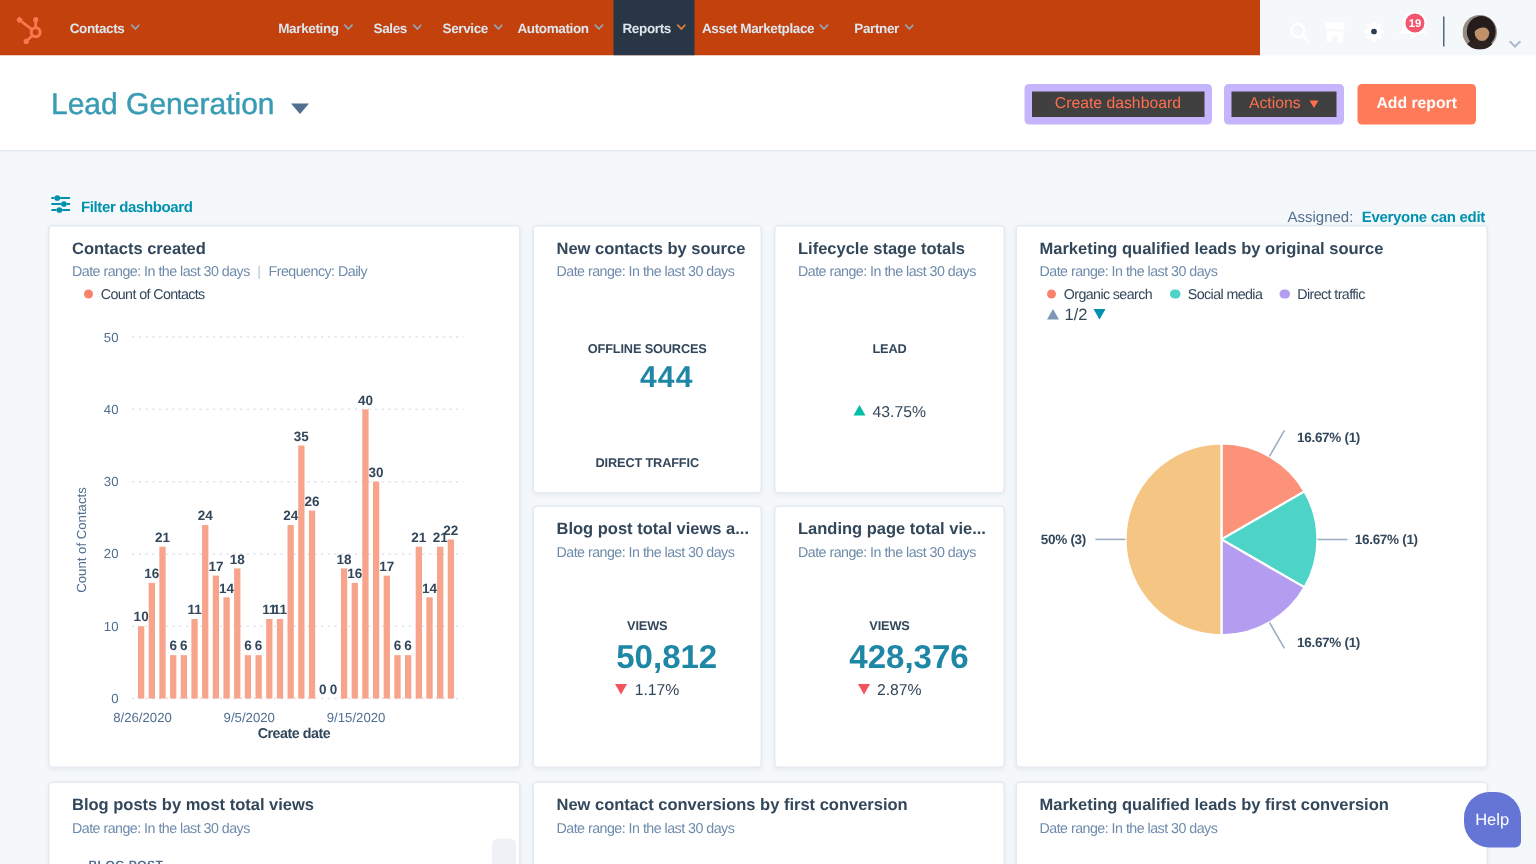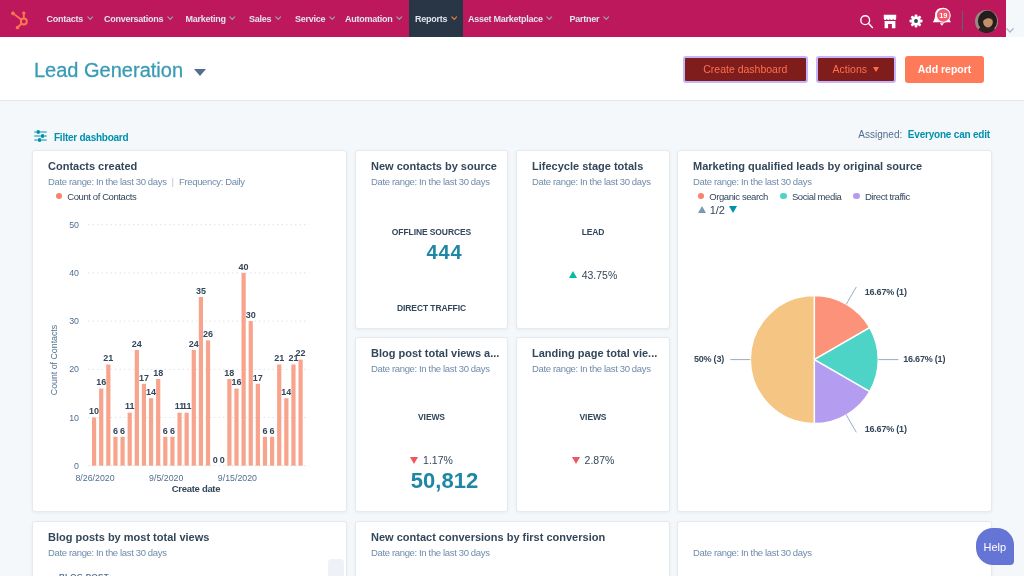--- a/index.html
+++ b/index.html
@@ -1,34 +1,34 @@
 <!DOCTYPE html>
 <html><head><meta charset="utf-8">
 <style>
 * { margin:0; padding:0; box-sizing:border-box; }
 html,body { width:1024px; height:576px; overflow:hidden; font-family:"Liberation Sans",sans-serif; background:#f5f8fa; }
-.nav { position:absolute; left:0; top:0; width:1006px; height:37px; background:#be185d; }
+.nav { position:absolute; left:0; top:0; width:840px; height:37px; background:#c2410c; }
 .ni { position:absolute; top:0; color:#dfe6ee; font-size:9px; font-weight:bold; letter-spacing:-.25px; padding:0 6px; height:37px; display:flex; align-items:center; white-space:nowrap; }
 .ni.act { background:#283645; }
 .headr { position:absolute; left:0; top:37px; width:1024px; height:64px; background:#ffffff; border-bottom:1px solid #e3e8ee; }
 .h1 { position:absolute; left:34px; top:21.5px; font-size:20px; color:#3a9cb4; -webkit-text-stroke:0.3px #3a9cb4; }
 .h1caret { position:absolute; left:194px; top:32px; border-left:6px solid transparent; border-right:6px solid transparent; border-top:7.5px solid #506e90; }
 .btn { position:absolute; top:18.5px; height:27px; border-radius:3px; font-size:10.5px; display:flex; align-items:center; justify-content:center; }
-.btn.outline { background:#7f1d1d; border:2px solid #c4b5fd; color:#ff6f4e; }
+.btn.outline { background:#404040; border:5px solid #c4b5fd; color:#ff6f4e; }
 .btn.solid { background:#ff7a59; color:#ffffff;font-weight:bold; }
 .flink { position:absolute; left:34px; top:129px; color:#0091ae; font-size:10px; font-weight:bold; letter-spacing:-.25px; }
-.assign { position:absolute; right:34px; top:129px; font-size:10px; color:#516f90; }
+.assign { position:absolute; right:34px; top:140px; font-size:10px; color:#516f90; }
 .assign b { color:#0091ae; letter-spacing:-.2px; }
 .card { position:absolute; background:#ffffff; border:1px solid #e5eaef; border-radius:3px; box-shadow:0 1px 3px rgba(100,125,150,0.10); }
 .ct { position:absolute; left:15px; top:9px; font-size:11px; font-weight:bold; color:#33475b; white-space:nowrap; }
 .cd { position:absolute; left:15px; top:25px; font-size:9.5px; letter-spacing:-.35px; color:#6f8bab; white-space:nowrap; }
 .cd .sep { color:#b6c5d4; padding:0 5px; letter-spacing:0; }
 .mlabel { position:absolute; left:0; width:100%; text-align:center; font-size:8.5px; font-weight:bold; color:#33475b; letter-spacing:-.1px; }
 .mnum { position:absolute; left:0; width:100%; text-align:center; font-size:20px; font-weight:bold; color:#1e87a5; letter-spacing:.8px;padding-left:26px; }
-.mnum.lg { font-size:22px; letter-spacing:0;margin-top:43px; }
+.mnum.lg { font-size:22px; letter-spacing:0; }
 .delta { position:absolute; left:0; width:100%; text-align:center; font-size:10.5px; color:#33475b; }
 .tri-up { display:inline-block; border-left:4.5px solid transparent; border-right:4.5px solid transparent; border-bottom:7px solid #00bda5; margin-right:5px; position:relative; top:-1px; }
 .tri-dn { display:inline-block; border-left:4.5px solid transparent; border-right:4.5px solid transparent; border-top:7px solid #f2545b; margin-right:5px; }
 .legend { position:absolute; font-size:9.5px; letter-spacing:-.4px; color:#33475b; display:flex; align-items:center; white-space:nowrap; }
 .ldot { width:7px; height:7px; border-radius:50%; display:inline-block; margin-right:5px; }
 .help { position:absolute; left:976px; top:528px; width:37.5px; height:37px; border-radius:17px 17px 4px 17px; background:#6575d5; color:#fff; font-size:11px; display:flex; align-items:center; justify-content:center; }
 .icn { position:absolute; top:11px; }
 </style></head>
 <body>
 
@@ -40,23 +40,20 @@
 <line x1="10.4" y1="12.7" x2="3.4" y2="7.4" stroke-width="1.8"></line>
 <line x1="10.8" y1="16.5" x2="7.6" y2="19.5" stroke-width="1.8"></line>
 </g>
 <g fill="#fa7850">
 <circle cx="12.8" cy="6.1" r="1.7"></circle>
 <rect x="0.3" y="4.6" width="3.4" height="3.4" rx="0.7" transform="rotate(45 2 6.3)"></rect>
 <circle cx="6.5" cy="20.6" r="1.8"></circle>
 </g>
 </svg>
   <div class="ni" style="left:40.5px">Contacts<svg width="6.5" height="4.5" viewBox="0 0 7 5" style="margin-left:3.5px">
-        <path d="M0.8 0.9 L3.5 3.7 L6.2 0.9" fill="none" stroke="#93a5b8" stroke-width="1.3" stroke-linecap="round" stroke-linejoin="round"></path>
-      </svg></div>
-<div class="ni" style="left:98px">Conversations<svg width="6.5" height="4.5" viewBox="0 0 7 5" style="margin-left:3.5px">
         <path d="M0.8 0.9 L3.5 3.7 L6.2 0.9" fill="none" stroke="#93a5b8" stroke-width="1.3" stroke-linecap="round" stroke-linejoin="round"></path>
       </svg></div>
 <div class="ni" style="left:179.5px">Marketing<svg width="6.5" height="4.5" viewBox="0 0 7 5" style="margin-left:3.5px">
         <path d="M0.8 0.9 L3.5 3.7 L6.2 0.9" fill="none" stroke="#93a5b8" stroke-width="1.3" stroke-linecap="round" stroke-linejoin="round"></path>
       </svg></div>
 <div class="ni" style="left:243px">Sales<svg width="6.5" height="4.5" viewBox="0 0 7 5" style="margin-left:3.5px">
         <path d="M0.8 0.9 L3.5 3.7 L6.2 0.9" fill="none" stroke="#93a5b8" stroke-width="1.3" stroke-linecap="round" stroke-linejoin="round"></path>
       </svg></div>
 <div class="ni" style="left:289px">Service<svg width="6.5" height="4.5" viewBox="0 0 7 5" style="margin-left:3.5px">
         <path d="M0.8 0.9 L3.5 3.7 L6.2 0.9" fill="none" stroke="#93a5b8" stroke-width="1.3" stroke-linecap="round" stroke-linejoin="round"></path>
@@ -277,30 +274,32 @@
   <div class="cd">Date range: In the last 30 days</div>
   <div class="mlabel" style="top:74.5px">VIEWS</div>
   <div class="mnum lg" style="top:87px">50,812</div>
   <div class="delta" style="top:116.5px"><span class="tri-dn"></span>1.17%</div>
 </div>
 
 <div class="card" style="left:516px;top:336.5px;width:154px;height:175.5px">
   <div class="ct">Landing page total vie...</div>
   <div class="cd">Date range: In the last 30 days</div>
   <div class="mlabel" style="top:74.5px">VIEWS</div>
+  <div class="mnum lg" style="top:87px">428,376</div>
   <div class="delta" style="top:116.5px"><span class="tri-dn"></span>2.87%</div>
 </div>
 
 <div class="card" style="left:32px;top:520.5px;width:315px;height:80px">
   <div class="ct">Blog posts by most total views</div>
   <div class="cd">Date range: In the last 30 days</div>
   <div style="position:absolute;left:26px;top:50px;font-size:8px;font-weight:bold;color:#516f90;letter-spacing:.3px">BLOG POST</div>
   <div style="position:absolute;right:2px;top:37px;width:16px;height:41px;background:#eef1f5;border-radius:4px"></div>
 </div>
 <div class="card" style="left:355px;top:520.5px;width:315px;height:80px">
   <div class="ct">New contact conversions by first conversion</div>
   <div class="cd">Date range: In the last 30 days</div>
 </div>
 <div class="card" style="left:677px;top:520.5px;width:315px;height:80px">
+  <div class="ct">Marketing qualified leads by first conversion</div>
   <div class="cd">Date range: In the last 30 days</div>
 </div>
 
 <div class="help">Help</div>
 
 </body></html>

